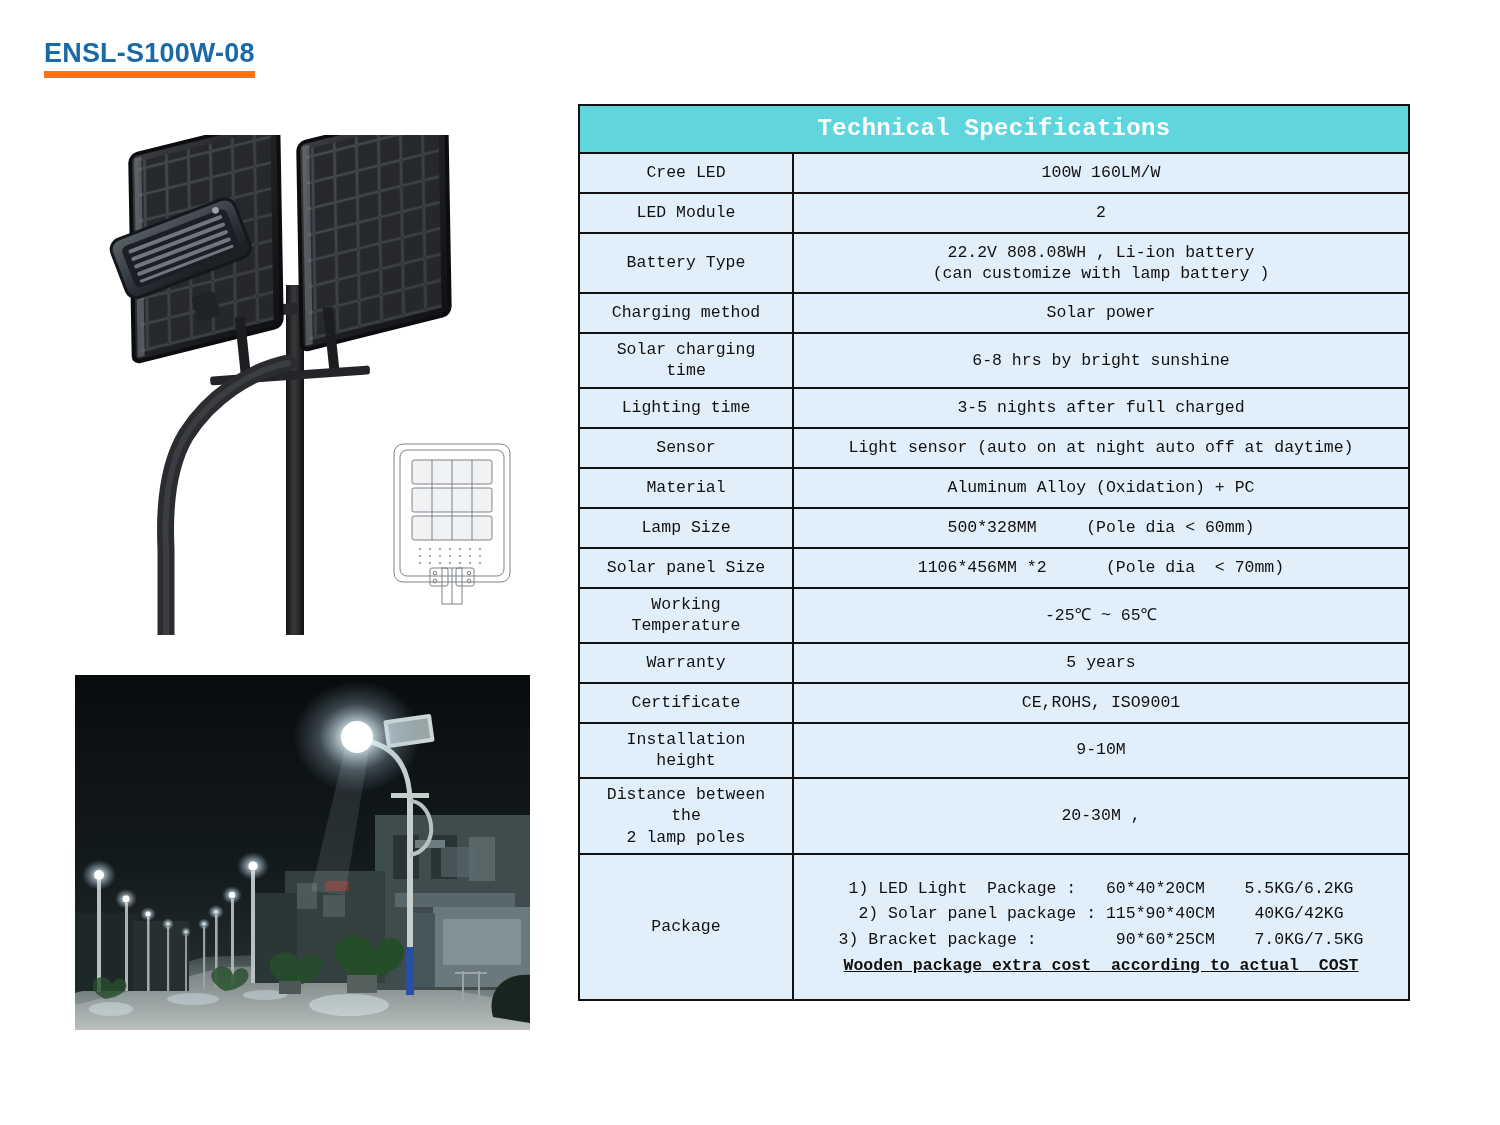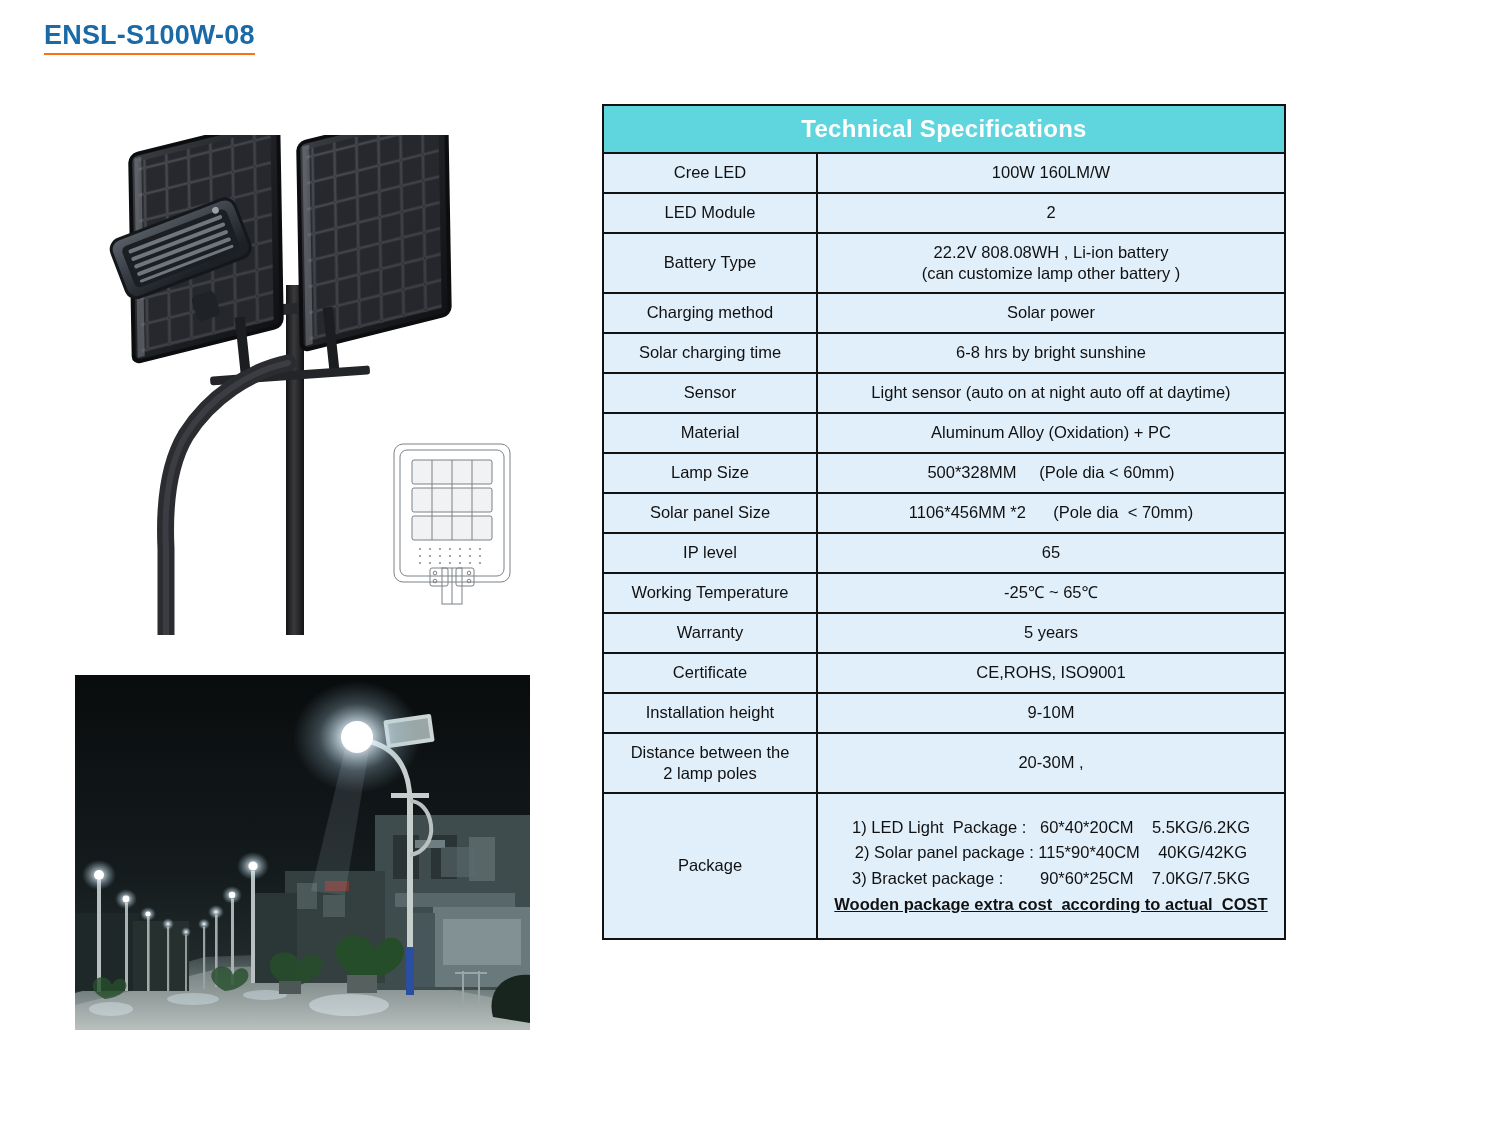--- a/index.html
+++ b/index.html
@@ -8,46 +8,47 @@
     height: 1125px;
     background: #ffffff;
     font-family: "Liberation Sans", sans-serif;
     overflow: hidden;
   }
   .page { position: relative; width: 1500px; height: 1125px; background: #fff; }
 
   
   .title {
     position: absolute;
-    left: 44px; top: 20px;
+    left: 44px; top: 38px;
     font-size: 27px;
     font-weight: bold;
     color: #1a6aa8;
     letter-spacing: 0.2px;
-    border-bottom: 2px solid #f97316;
+    border-bottom: 7px solid #f97316;
     padding-bottom: 2px;
     line-height: 1.15;
   }
 
   
   .render-3d { position: absolute; left: 90px; top: 135px; width: 430px; height: 500px; }
   .photo-night {
     position: absolute; left: 75px; top: 675px;
     width: 455px; height: 355px;
     overflow: hidden; background: #06090b;
   }
 
   
   .spec-table {
     position: absolute;
-    left: 602px; top: 104px;
-    width: 684px;
+    left: 578px; top: 104px;
+    width: 832px;
     border-collapse: collapse;
     table-layout: fixed;
     border: 2.5px solid #111;
+    font-family: Liberation Mono, monospace;
   }
   .spec-table td, .spec-table th {
     border: 2px solid #111;
     background: #e1effa;
     color: #111;
     font-size: 16.5px;
     text-align: center;
     vertical-align: middle;
     padding: 5px 12px;
     line-height: 1.3;
@@ -343,35 +344,39 @@
 
       <tr class="row-1line">
         <td>LED Module</td>
         <td>2</td>
       </tr>
 
       <tr class="row-2line">
         <td>Battery Type</td>
         <td>
           <div>22.2V 808.08WH , Li-ion battery</div>
-          <div>(can customize lamp other battery )</div>
+          <div>(can customize with lamp battery )</div>
         </td>
       </tr>
 
 
       <tr class="row-1line">
         <td>Charging method</td>
         <td>Solar power</td>
       </tr>
 
       <tr class="row-1line">
         <td>Solar charging time</td>
         <td>6-8 hrs by bright sunshine</td>
       </tr>
 
+      <tr class="row-1line">
+        <td>Lighting time</td>
+        <td>3-5 nights after full charged</td>
+      </tr>
 
       <tr class="row-1line">
         <td>Sensor</td>
         <td>Light sensor (auto on at night auto off at daytime)</td>
       </tr>
 
 
       <tr class="row-1line">
         <td>Material</td>
         <td>Aluminum Alloy (Oxidation) + PC</td>
@@ -380,24 +385,20 @@
       <tr class="row-1line">
         <td>Lamp Size</td>
         <td class="nowrap">500*328MM     (Pole dia &lt; 60mm)</td>
       </tr>
 
       <tr class="row-1line">
         <td>Solar panel  Size</td>
         <td class="nowrap">1106*456MM *2      (Pole dia  &lt; 70mm)</td>
       </tr>
 
-      <tr class="row-1line">
-        <td>IP level</td>
-        <td>65</td>
-      </tr>
 
       <tr class="row-1line">
         <td>Working Temperature</td>
         <td>-25℃ ~ 65℃</td>
       </tr>
 
       <tr class="row-1line">
         <td>Warranty</td>
         <td>5 years</td>
       </tr>

